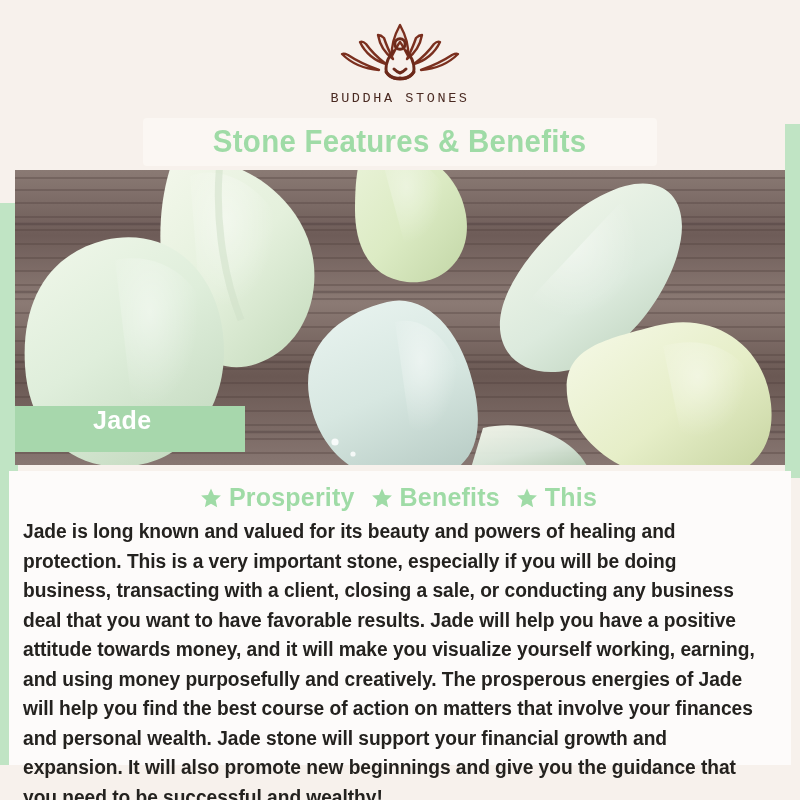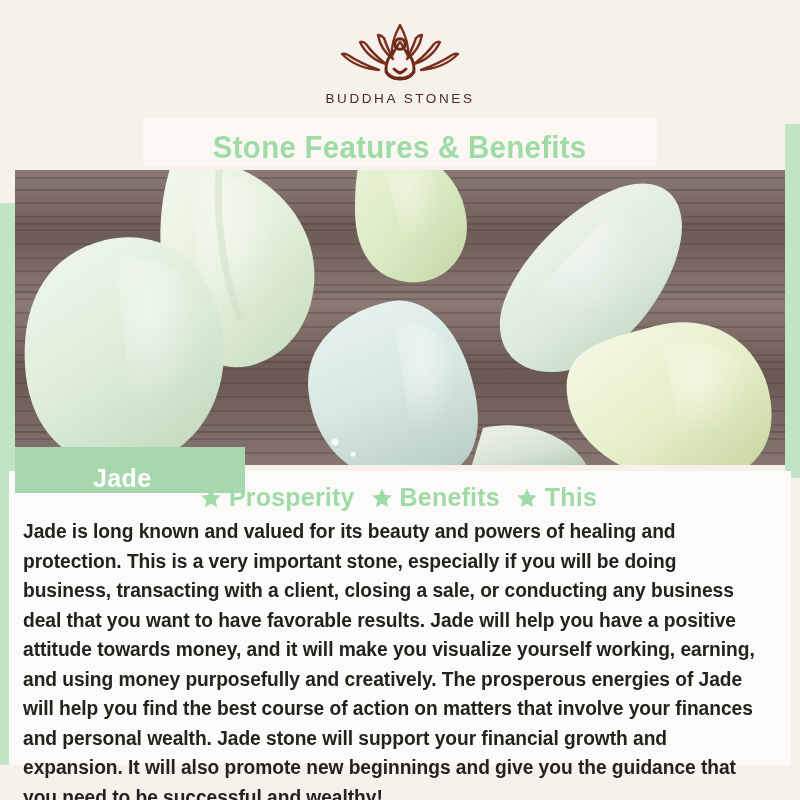--- a/index.html
+++ b/index.html
@@ -31,33 +31,33 @@
   
   .header {
     position:absolute; top:0; left:0; width:800px; height:124px;
     background:#f7f1ec; z-index:3;
     display:flex; flex-direction:column; align-items:center; justify-content:flex-start;
     padding-top:20px;
   }
   .logo-mark { width:132px; height:66px; display:block; }
   .logo-word {
     margin-top:5px;
-    font-family:Liberation Sans, sans-serif;
+    font-family:Liberation Mono, monospace;
     font-size:13.5px;
     letter-spacing:2.6px;
     color:#4a2a22;
     font-weight:400;
   }
 
   
   .title-banner {
     position:absolute; top:118px; left:143px; width:514px; height:48px;
     background:#fbf7f3; z-index:4;
     border-radius:4px;
-    display:flex; align-items:flex-end; justify-content:center;
+    display:flex; align-items:center; justify-content:center;
   }
   .title-text {
     font-family:"Liberation Sans Narrow","Liberation Sans", sans-serif;
     font-weight:bold;
     font-size:31px;
     color:#9fdba6;
     letter-spacing:0.3px;
     transform:scaleX(0.95);
     white-space:nowrap;
   }
@@ -65,23 +65,23 @@
   
   .photo {
     position:absolute; top:170px; left:15px; width:770px; height:295px;
     z-index:2; overflow:hidden;
     background:#6b5a55;
   }
   .photo svg { display:block; width:100%; height:100%; }
 
   
   .jade-label {
-    position:absolute; top:447px; left:15px; width:230px; height:46px;
+    position:absolute; top:406px; left:15px; width:230px; height:46px;
     background:#a7d7ac; z-index:5;
-    display:flex; align-items:flex-end;
+    display:flex; align-items:flex-start;
   }
   .jade-label span {
     margin-left:78px;
     color:#ffffff;
     font-size:25px;
     font-weight:bold;
     letter-spacing:0.4px;
   }
 
   

